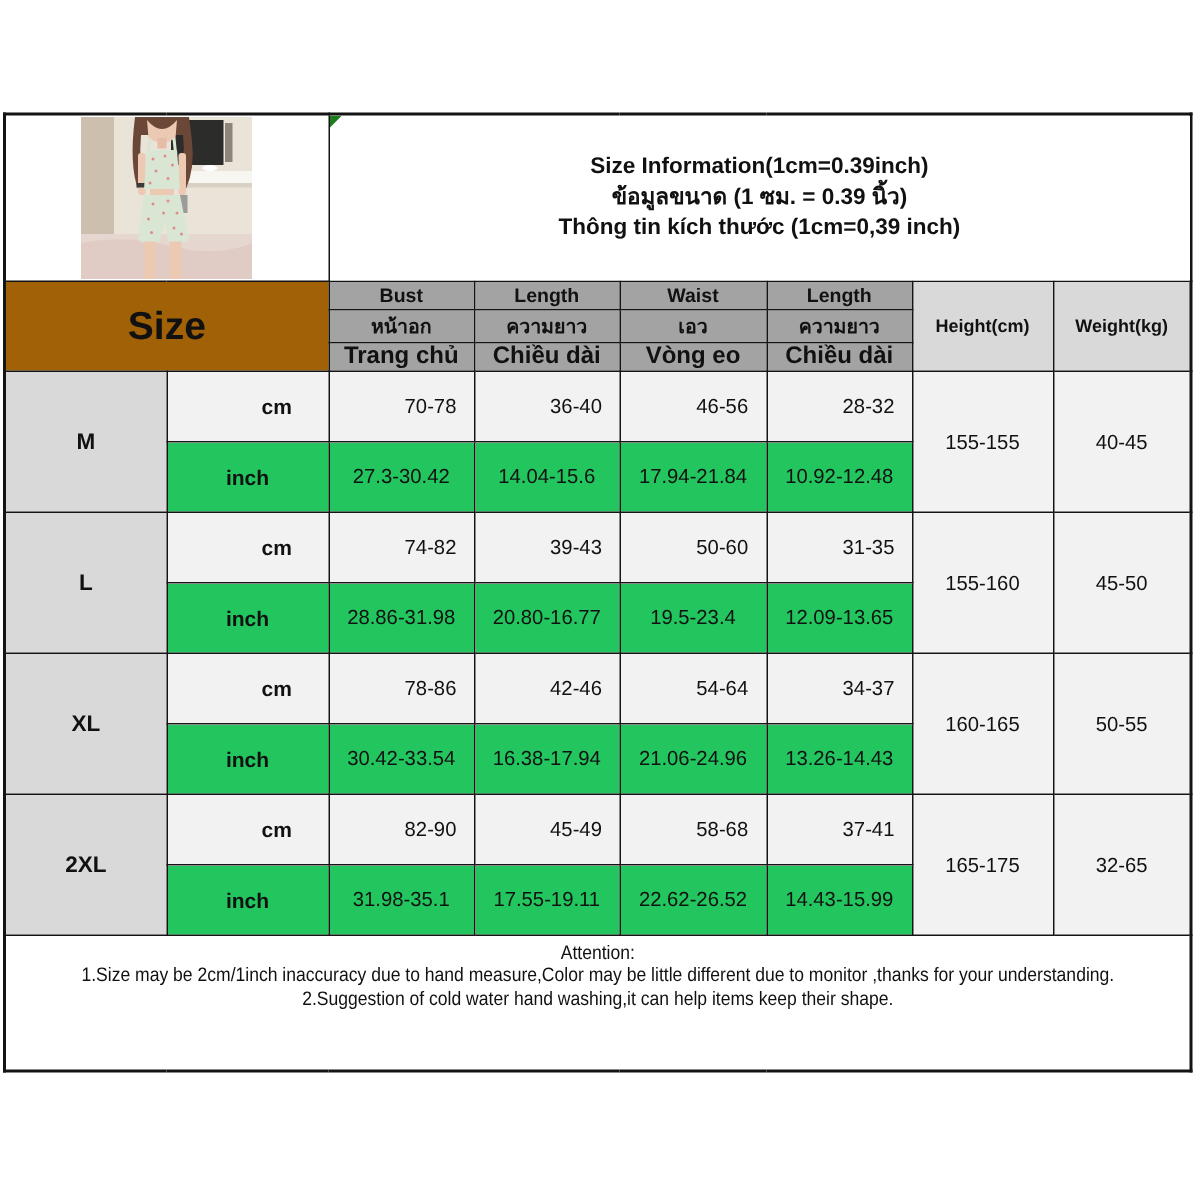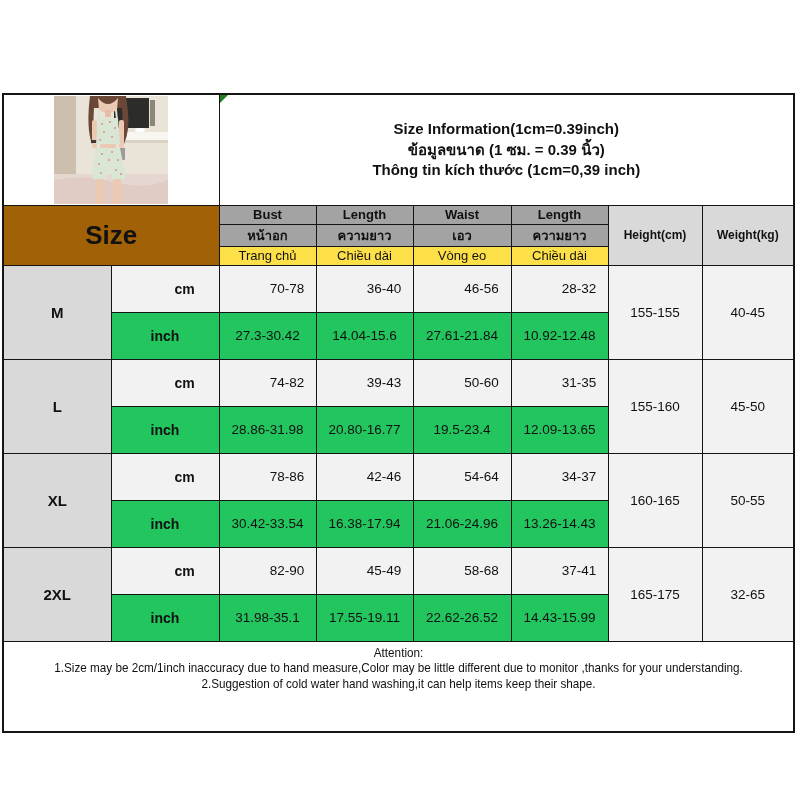--- a/index.html
+++ b/index.html
@@ -1,32 +1,32 @@
 <!DOCTYPE html>
 <html><head>
 <meta charset="utf-8">
 <style>
   html,body{margin:0;padding:0;background:#fff;}
   .canvas{position:relative;width:800px;height:800px;background:#fff;overflow:hidden;
           font-family:"Liberation Sans","DejaVu Sans",sans-serif;color:#111;}
-  table.size-table{position:absolute;left:2px;top:93px;width:791px;
+  table.size-table{position:absolute;left:2px;top:75px;width:791px;
           border-collapse:collapse;table-layout:fixed;border:2px solid #141414;}
   td{border:1.5px solid #141414;padding:0;text-align:center;vertical-align:middle;overflow:hidden;}
   
   tr.r-title{height:111px;}
   td.photo-cell{background:#fff;}
   td.title-cell{background:#fff;position:relative;}
   .title-line{font-weight:bold;font-size:15px;line-height:20.5px;}
   .corner-tri{position:absolute;top:0;left:0;width:0;height:0;
           border-top:8px solid #1e7e1e;border-right:8px solid transparent;}
   
   tr.rh{height:19px;}
   td.size-head{background:#a16207;font-weight:bold;font-size:26px;}
   td.h-en,td.h-th{background:#a3a3a3;font-weight:bold;font-size:13px;}
-  td.h-vi{background:#fde047;font-weight:normal;font-size:13px;}
+  td.h-vi{background:#a3a3a3;font-weight:bold;font-size:16px;}
   td.hw-head{background:#d9d9d9;font-weight:bold;font-size:12px;}
   
   tr.r-data{height:47px;}
   td.size-label{background:#d9d9d9;font-weight:bold;font-size:15px;}
   td.unit{font-weight:bold;font-size:14px;}
   td.val{font-weight:normal;font-size:13.5px;}
   tr.r-cm td.unit,tr.r-cm td.val{background:#f2f2f2;padding-left:39px;}
   tr.r-inch td.unit,tr.r-inch td.val{background:#22c55e;text-align:center;}
   td.hw-val{background:#f2f2f2;font-size:13.5px;}
   
@@ -142,21 +142,21 @@
       <td class="val">36-40</td>
       <td class="val">46-56</td>
       <td class="val">28-32</td>
       <td class="hw-val" rowspan="2">155-155</td>
       <td class="hw-val" rowspan="2">40-45</td>
     </tr>
     <tr class="r-data r-inch">
       <td class="unit">inch</td>
       <td class="val">27.3-30.42</td>
       <td class="val">14.04-15.6</td>
-      <td class="val">27.61-21.84</td>
+      <td class="val">17.94-21.84</td>
       <td class="val">10.92-12.48</td>
     </tr>
 
     <tr class="r-data r-cm">
       <td class="size-label" rowspan="2">L</td>
       <td class="unit">cm</td>
       <td class="val">74-82</td>
       <td class="val">39-43</td>
       <td class="val">50-60</td>
       <td class="val">31-35</td>

